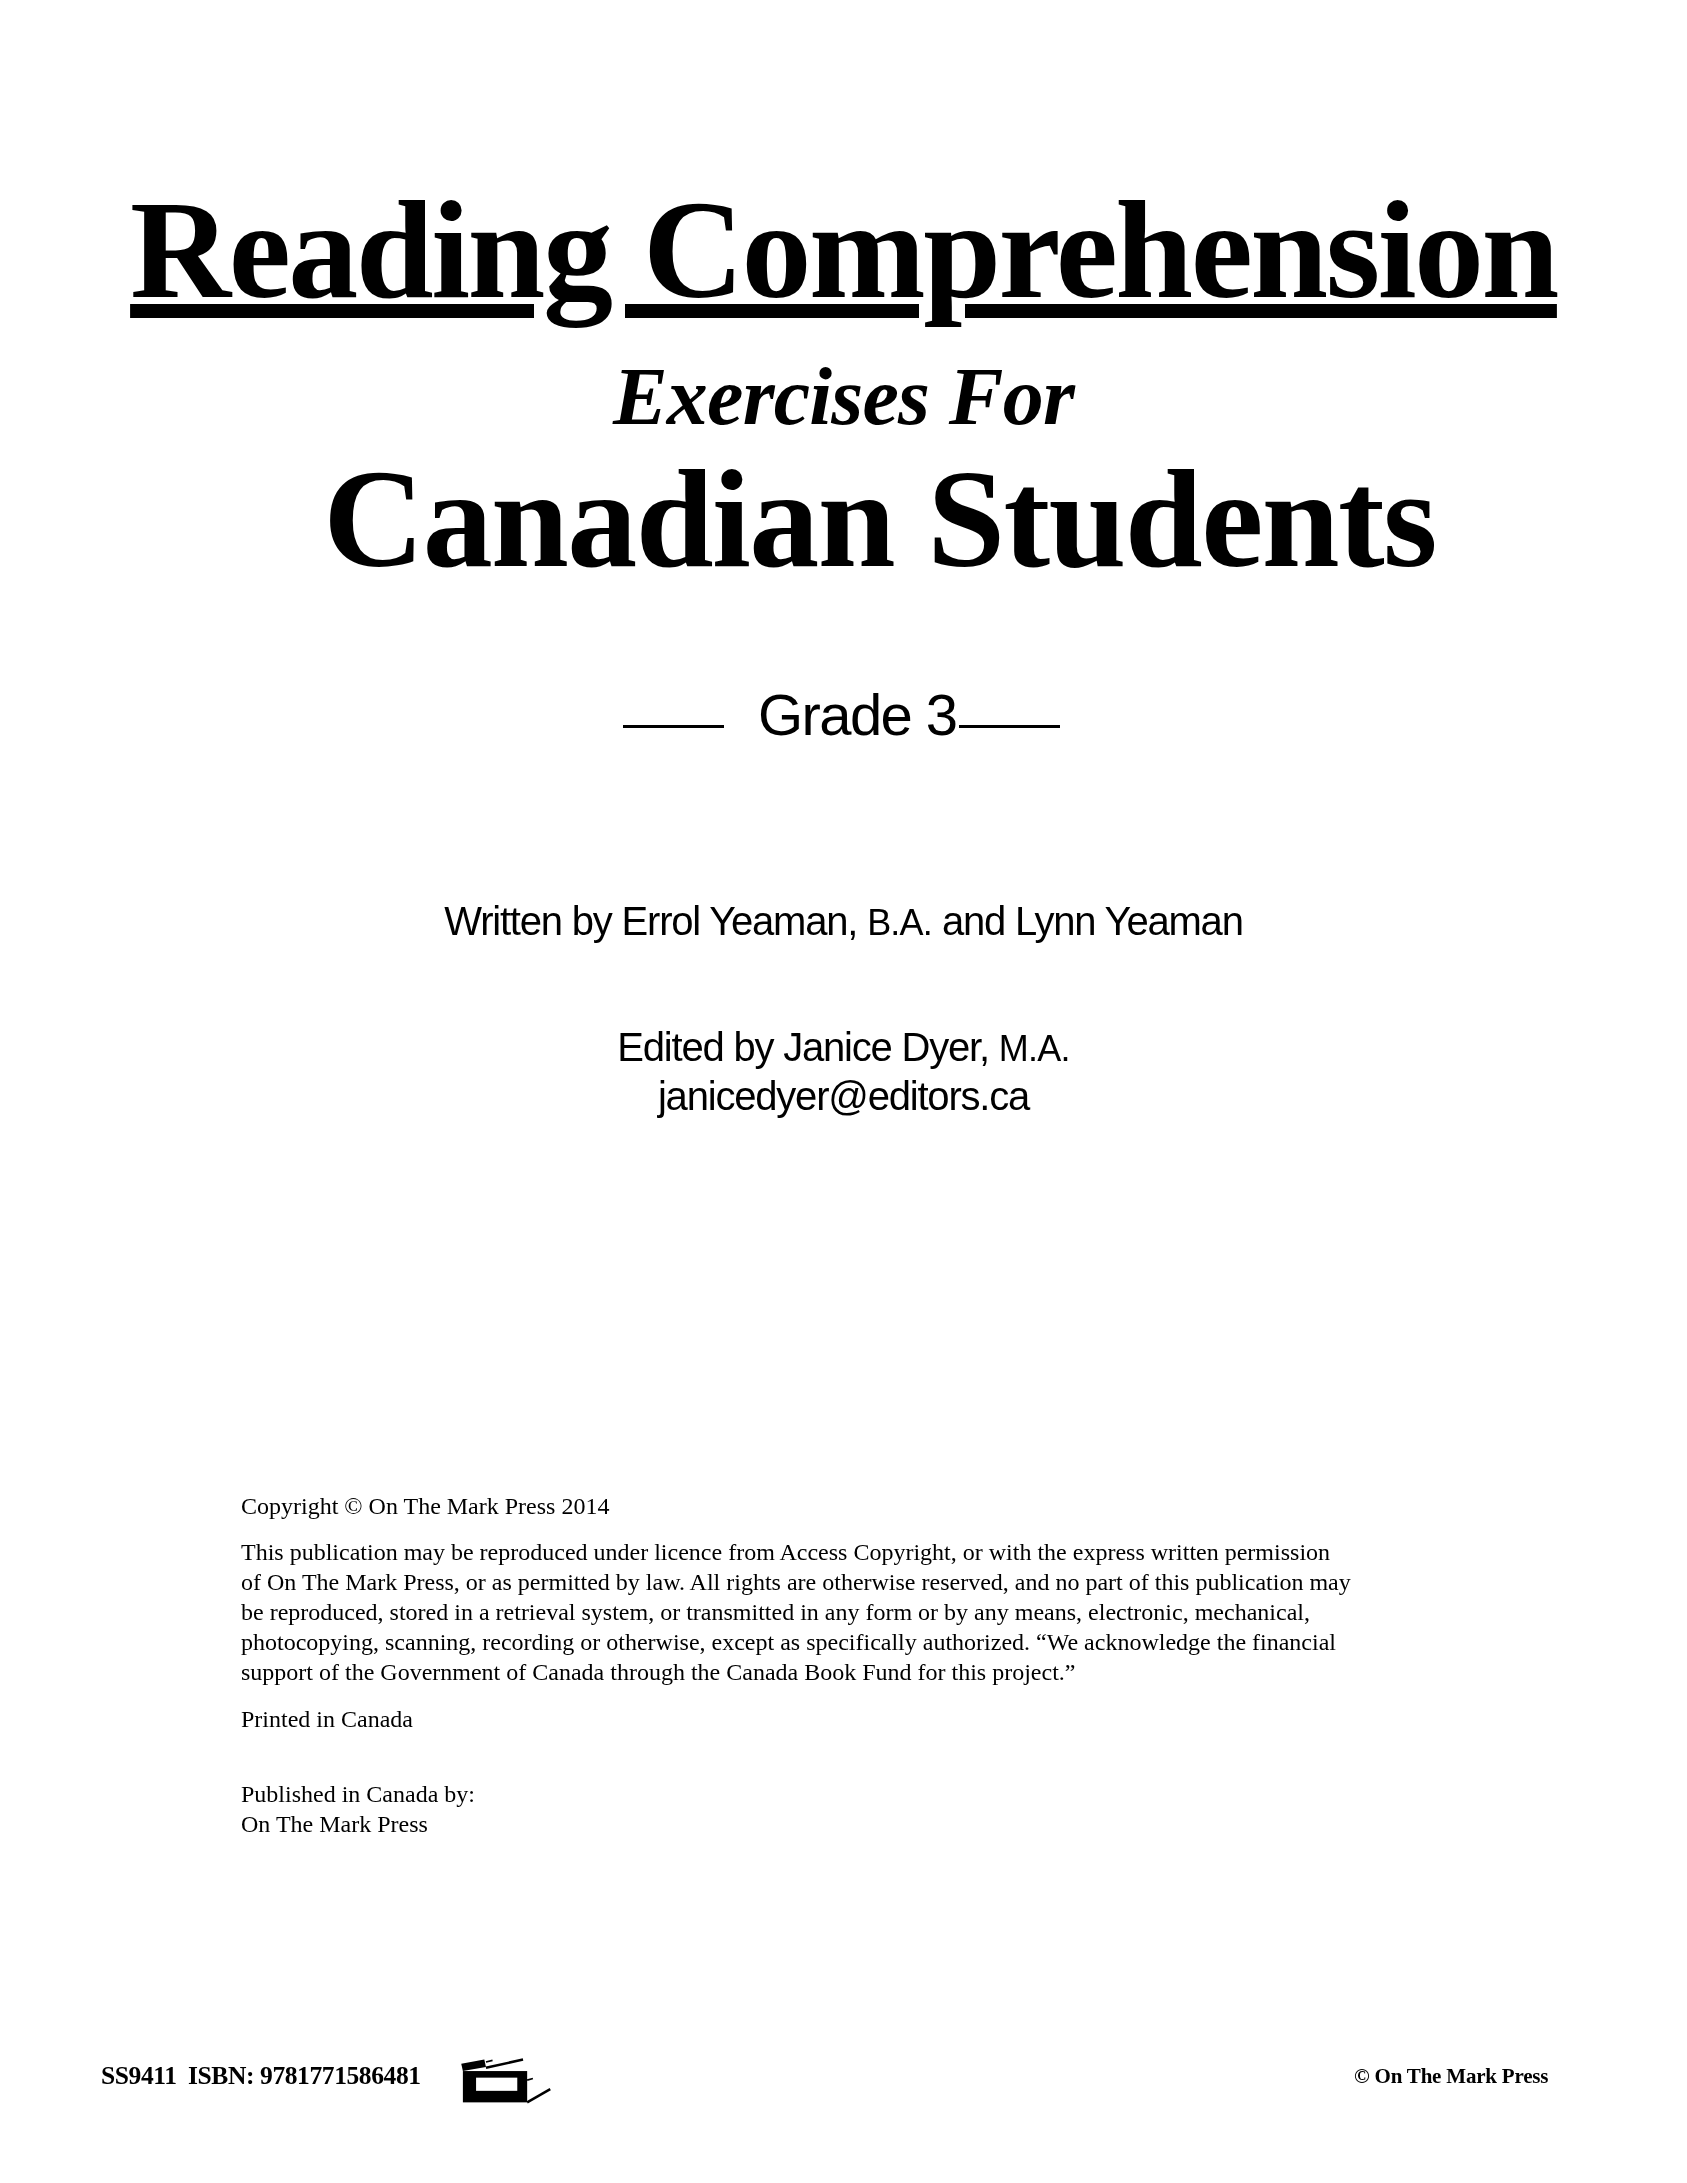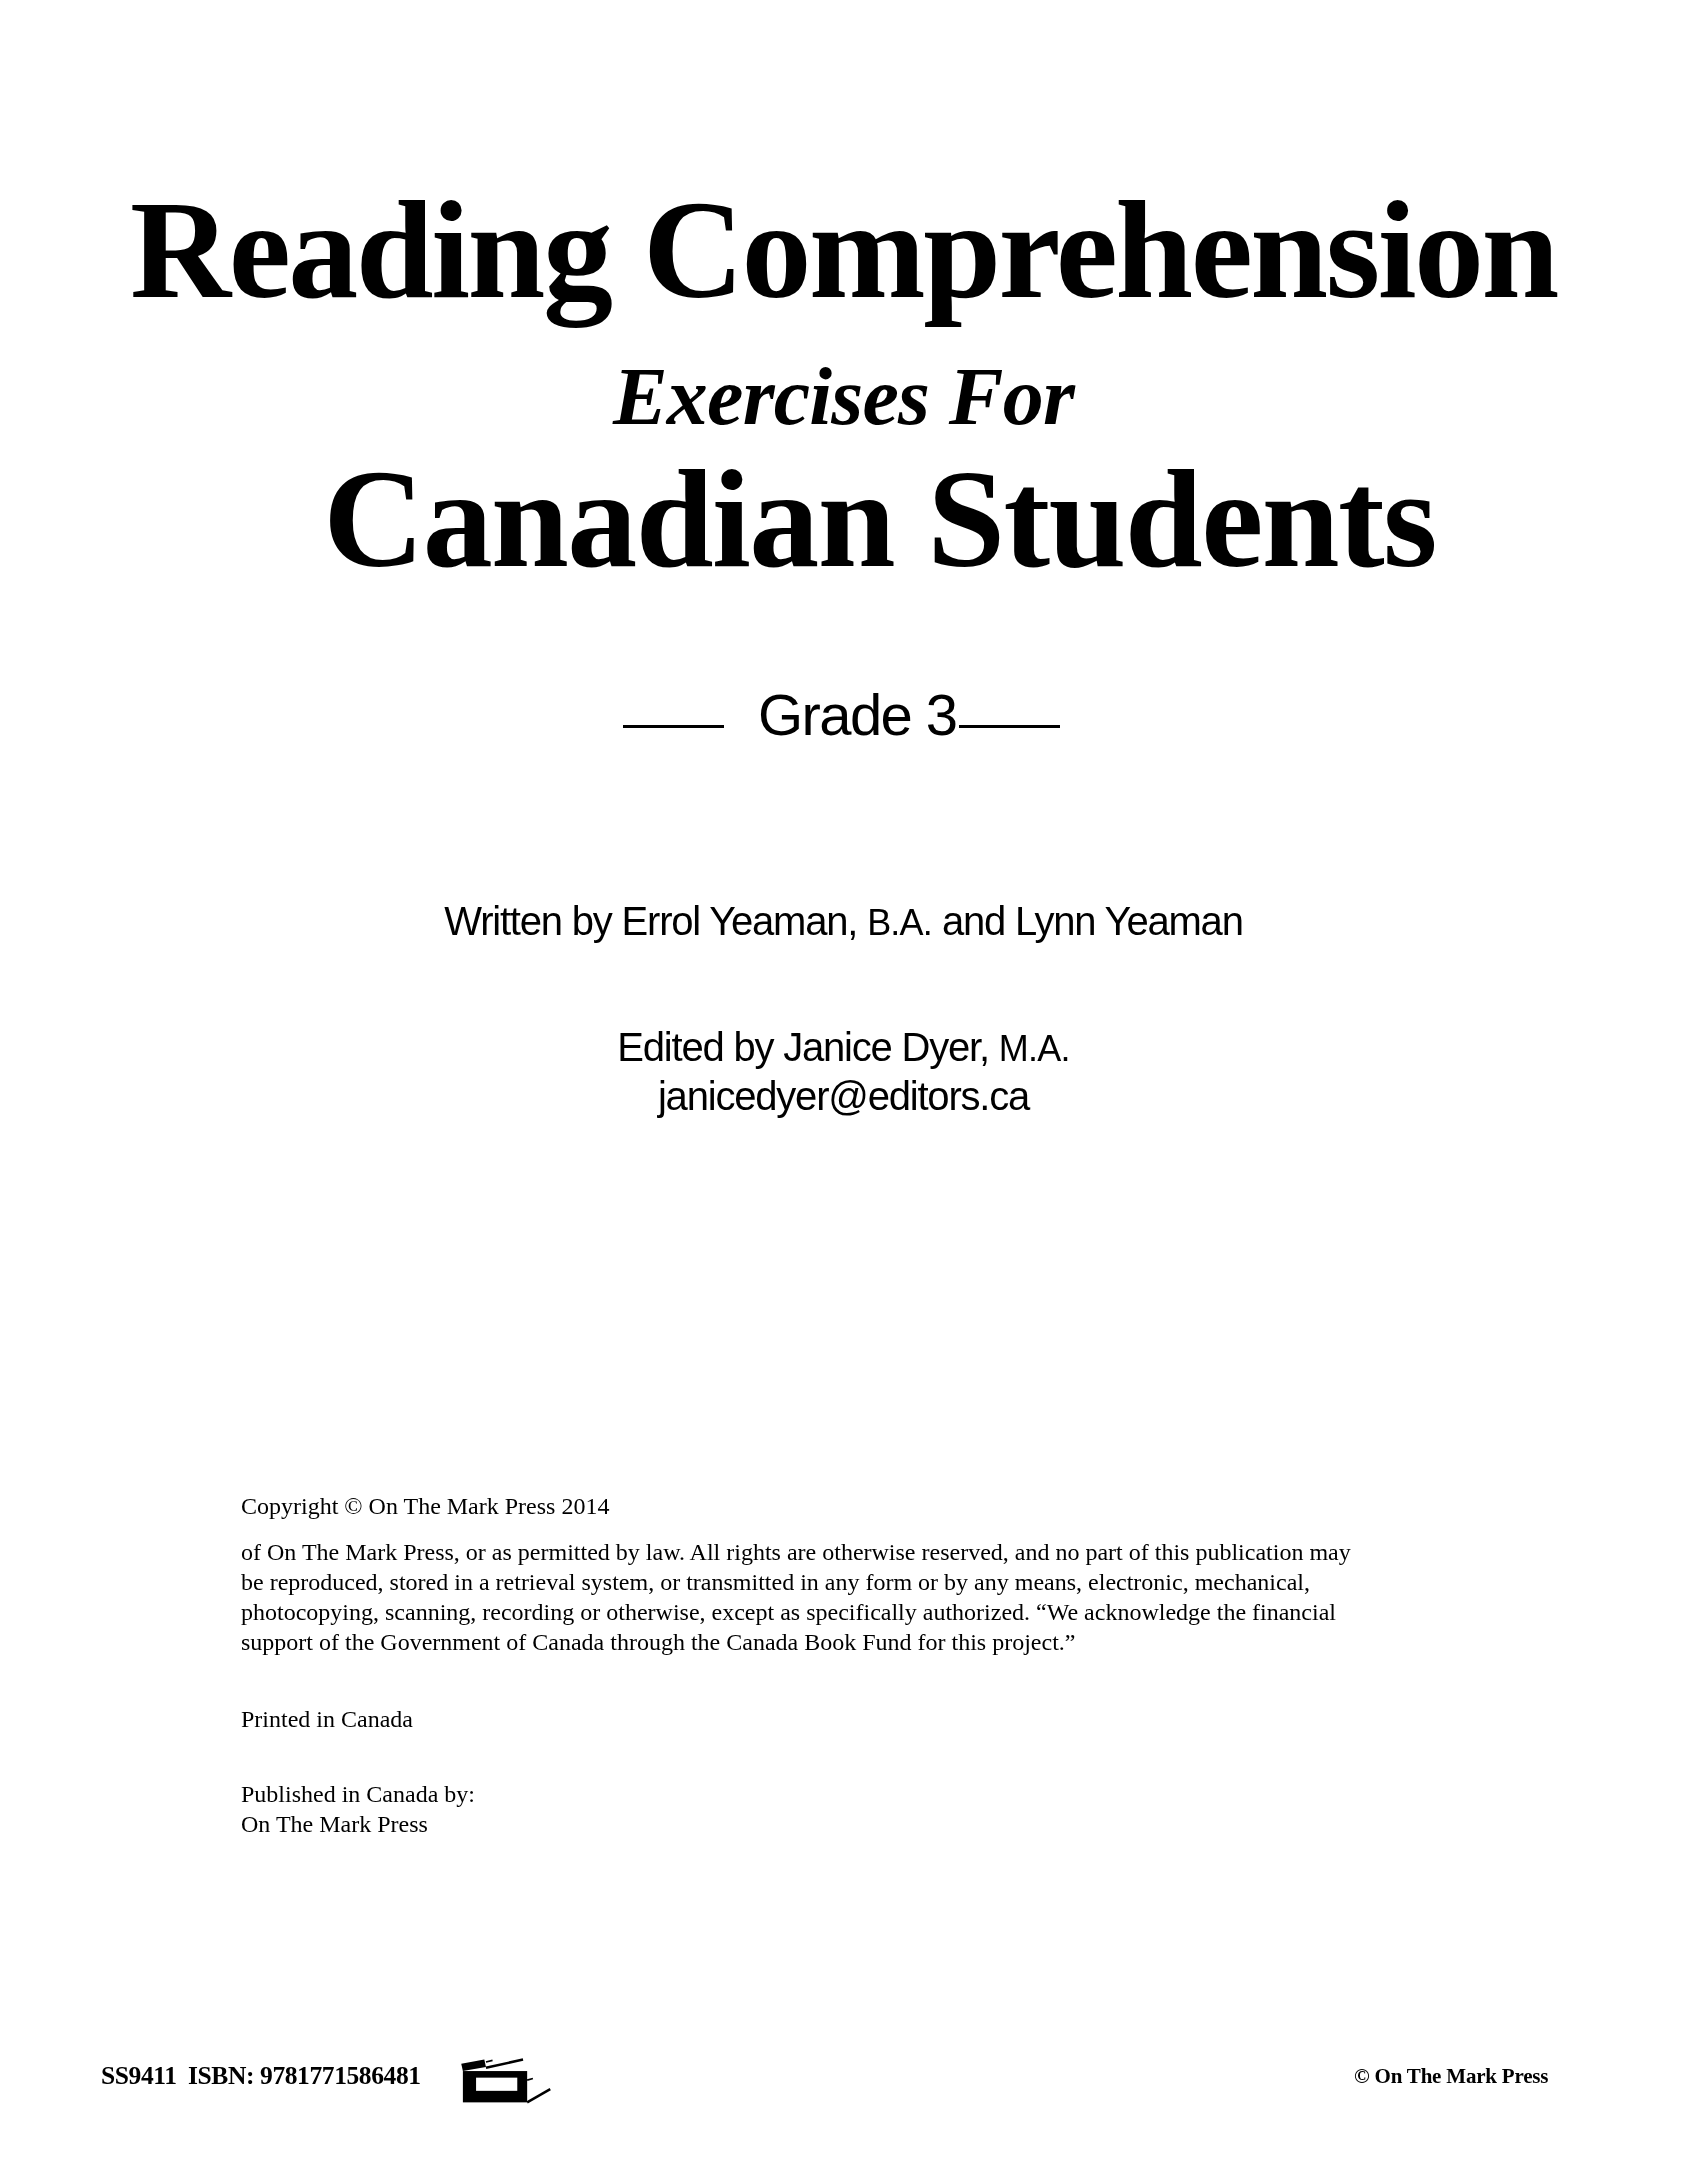--- a/index.html
+++ b/index.html
@@ -18,20 +18,21 @@
 
     .serif { font-family: "Liberation Serif", "DejaVu Serif", serif; }
     .sans  { font-family: "Liberation Sans", "DejaVu Sans", sans-serif; }
 
     
     .title-main {
       left: 0; width: 1687px; text-align: center;
       top: 180px;
       font-size: 140px; line-height: 140px; font-weight: bold;
       letter-spacing: -2.5px;
+      text-decoration: underline;
     }
     .title-sub {
       left: 0; width: 1687px; text-align: center;
       top: 356px;
       font-size: 82px; line-height: 82px; font-weight: bold; font-style: italic;
       letter-spacing: -0.8px;
     }
     .title-canadian {
       left: 0; width: 1687px; text-align: center;
       top: 449px;
@@ -111,20 +112,21 @@
 <div class="abs sans credit credit-edited">
   <span>Edited by Janice Dyer,</span>
   <span class="small">M.A.</span>
 </div>
 <div class="abs sans credit credit-email">janicedyer@editors.ca</div>
 
 <div class="abs serif legal legal-copyright">
   <p>Copyright © On The Mark Press 2014</p>
 </div>
 <div class="abs serif legal legal-para">
+  <p>This publication may be reproduced under licence from Access Copyright, or with the express written permission</p>
   <p>of On The Mark Press, or as permitted by law. All rights are otherwise reserved, and no part of this publication may</p>
   <p>be reproduced, stored in a retrieval system, or transmitted in any form or by any means, electronic, mechanical,</p>
   <p>photocopying, scanning, recording or otherwise, except as specifically authorized. “We acknowledge the financial</p>
   <p>support of the Government of Canada through the Canada Book Fund for this project.”</p>
 </div>
 <div class="abs serif legal legal-rights">
   <p>Printed in Canada</p>
 </div>
 <div class="abs serif legal legal-publisher">
   <p>Published in Canada by:</p>

